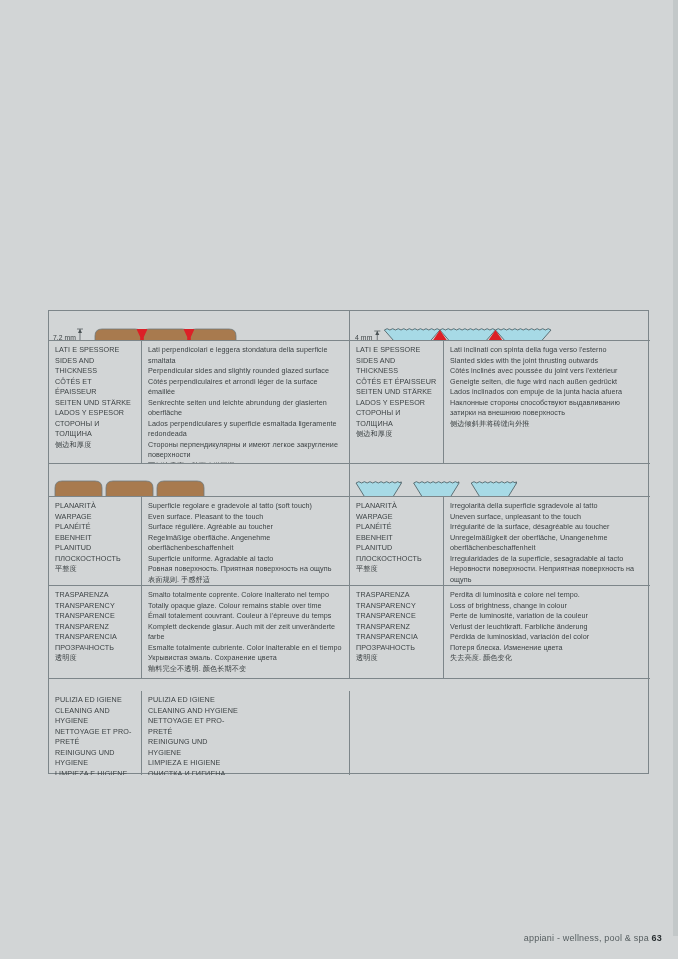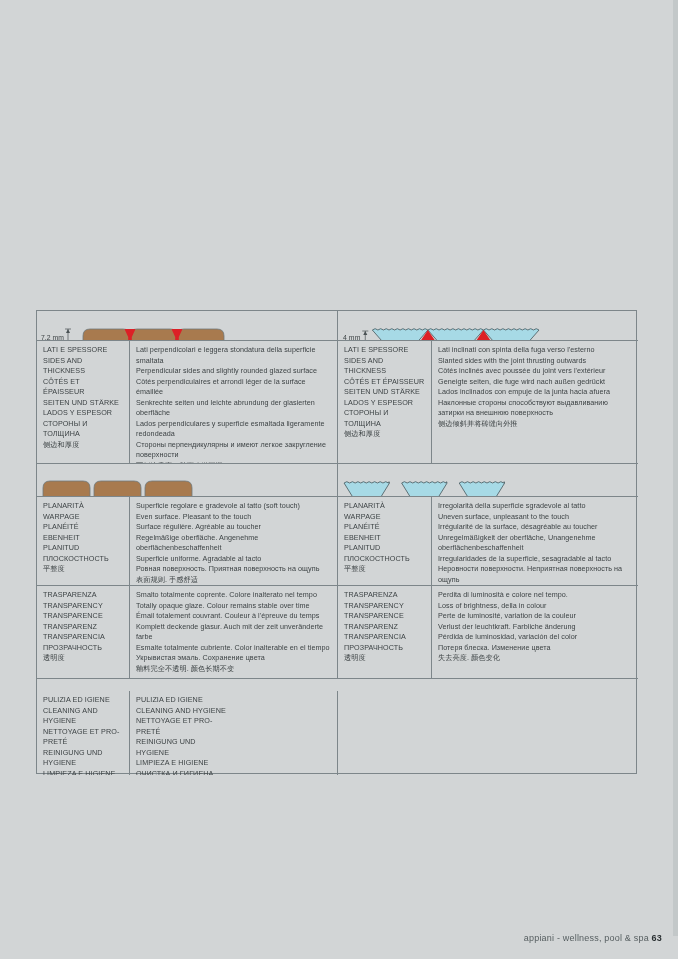--- a/index.html
+++ b/index.html
@@ -4,21 +4,21 @@
 <style>
   html,body{margin:0;padding:0;}
   body{
     width:678px;height:959px;position:relative;
     background:#d2d5d6;
     font-family:"Liberation Sans","DejaVu Sans",sans-serif;
     color:#3d4345;overflow:hidden;
   }
   .edge-strip{position:absolute;right:0;top:0;width:5px;height:936px;background:#c3c8c9;}
   .spec-table{
-    position:absolute;left:36px;top:310px;width:601px;height:464px;
+    position:absolute;left:48px;top:310px;width:601px;height:464px;
     display:grid;
     grid-template-columns:93px 208px 94px 206px;
     grid-template-rows:30px 123px 33px 89px 93px 96px;
     border:1px solid #7d868a;
     box-sizing:border-box;
     background:#d2d5d6;
   }
   .cell{
     box-sizing:border-box;
     border-right:1px solid #7d868a;
@@ -177,21 +177,21 @@
 Укрывистая эмаль. Сохранение цвета
 釉料完全不透明. 颜色长期不变</div>
   <div class="cell label-cell">TRASPARENZA
 TRANSPARENCY
 TRANSPARENCE
 TRANSPARENZ
 TRANSPARENCIA
 ПРОЗРАЧНОСТЬ
 透明度</div>
   <div class="cell c4">Perdita di luminosità e colore nel tempo.
-Loss of brightness, della in colour
+Loss of brightness, change in colour
 Perte de luminosité, variation de la couleur
 Verlust der leuchtkraft. Farbliche änderung
 Pérdida de luminosidad, variación del color
 Потеря блеска. Изменение цвета
 失去亮度. 颜色变化</div>
 
   <div class="cell label-cell lastrow">PULIZIA ED IGIENE
 CLEANING AND HYGIENE
 NETTOYAGE ET PRO-
 PRETÉ

